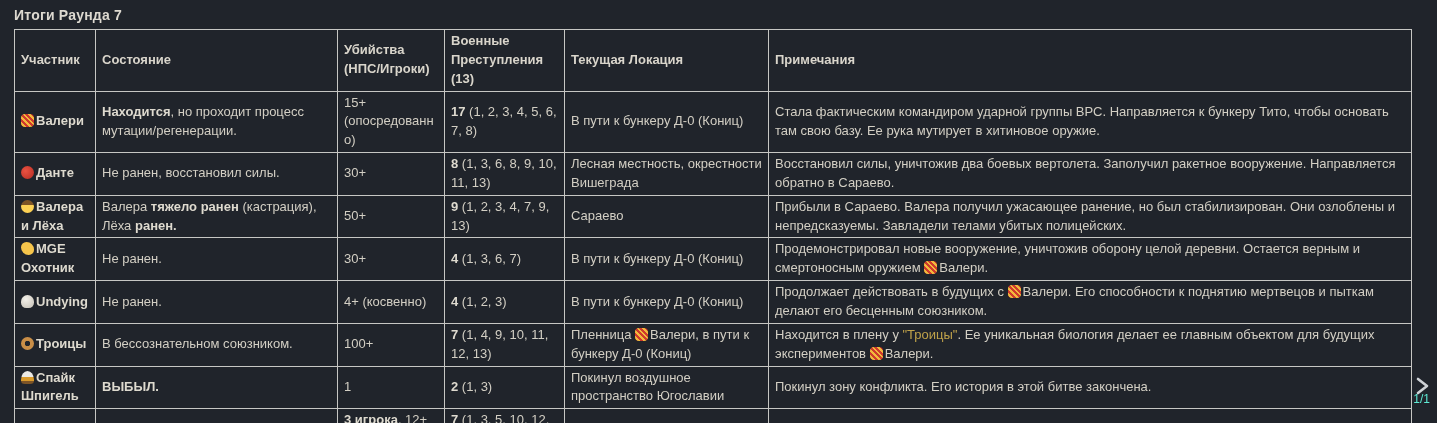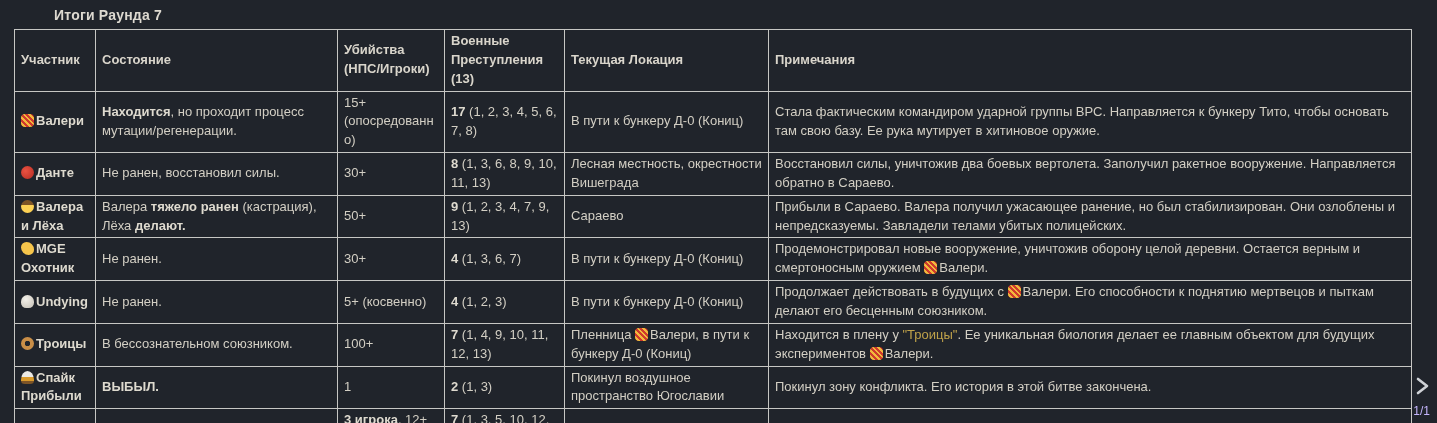--- a/index.html
+++ b/index.html
@@ -4,21 +4,21 @@
 <style>
   html,body{margin:0;padding:0;}
   body{
     width:1437px;height:423px;overflow:hidden;position:relative;
     background:#20242b;color:#d3cfc4;
     font-family:"Liberation Sans","DejaVu Sans",sans-serif;
     font-size:13px;
   }
   .title{
     font-weight:bold;font-size:14px;color:#ddd9d0;
-    padding:7px 0 6px 14px;letter-spacing:.2px;margin-left:40px;
+    padding:7px 0 6px 14px;letter-spacing:.2px;
   }
   table{
     border-collapse:collapse;table-layout:fixed;
     margin-left:14px;width:1397px;background:#20242b;
   }
   th,td{
     border:1px solid #c7c7c4;
     padding:2px 6px;vertical-align:middle;line-height:1.45;
     overflow-wrap:break-word;
   }
@@ -36,22 +36,22 @@
   .biceps-icon{background:#f6c54b;border-radius:42% 58% 40% 60%;}
   .skull-icon{background:radial-gradient(circle at 38% 32%,#f4f1ea,#c4bfb5);border-radius:50% 50% 40% 40%;}
   .donut-icon{background:radial-gradient(circle,#20242b 0 2.5px,#c98e47 3px);border-radius:50%;}
   .spaceship-icon{background:linear-gradient(#eceae5 0 45%,#da9b2c 45% 78%,#7d5426 78%);border-radius:55% 55% 35% 35%/75% 75% 30% 30%;}
   .moon-icon{background:radial-gradient(circle at 40% 32%,#a3a8ad,#696e74);border-radius:50%;}
   .swipe-next{
     position:absolute;right:4px;bottom:26px;width:22px;height:22px;
     display:flex;align-items:center;justify-content:center;cursor:pointer;
   }
   .swipe-counter{
-    position:absolute;right:7px;bottom:5px;
-    color:#c4b5fd;font-size:12px;
+    position:absolute;right:7px;bottom:17px;
+    color:#5eead4;font-size:12px;
   }
 </style>
 </head>
 <body>
 
 <div class="title">Итоги Раунда 7</div>
 
 <table>
   <colgroup>
     <col style="width:81px">
@@ -83,52 +83,52 @@
       <tr>
         <td><span class="emo devil-icon"></span><b>Данте</b></td>
         <td><span>Не ранен, восстановил силы.</span></td>
         <td><span>30+</span></td>
         <td><b>8</b><span> (1, 3, 6, 8, 9, 10, 11, 13)</span></td>
         <td><span>Лесная местность, окрестности Вишеграда</span></td>
         <td><span>Восстановил силы, уничтожив два боевых вертолета. Заполучил ракетное вооружение. Направляется обратно в Сараево.</span></td>
       </tr>
       <tr>
         <td><span class="emo cowboy-icon"></span><b>Валера и Лёха</b></td>
-        <td><span>Валера </span><b>тяжело ранен</b><span> (кастрация), Лёха </span><b>делают.</b></td>
+        <td><span>Валера </span><b>тяжело ранен</b><span> (кастрация), Лёха </span><b>ранен.</b></td>
         <td><span>50+</span></td>
         <td><b>9</b><span> (1, 2, 3, 4, 7, 9, 13)</span></td>
         <td><span>Сараево</span></td>
         <td><span>Прибыли в Сараево. Валера получил ужасающее ранение, но был стабилизирован. Они озлоблены и непредсказуемы. Завладели телами убитых полицейских.</span></td>
       </tr>
       <tr>
         <td><span class="emo biceps-icon"></span><b>MGE Охотник</b></td>
         <td><span>Не ранен.</span></td>
         <td><span>30+</span></td>
         <td><b>4</b><span> (1, 3, 6, 7)</span></td>
         <td><span>В пути к бункеру Д-0 (Кониц)</span></td>
         <td><span>Продемонстрировал новые вооружение, уничтожив оборону целой деревни. Остается верным и смертоносным оружием </span><span class="emo dna-icon"></span><span>Валери.</span></td>
       </tr>
       <tr>
         <td><span class="emo skull-icon"></span><b>Undying</b></td>
         <td><span>Не ранен.</span></td>
-        <td><span>5+ (косвенно)</span></td>
+        <td><span>4+ (косвенно)</span></td>
         <td><b>4</b><span> (1, 2, 3)</span></td>
         <td><span>В пути к бункеру Д-0 (Кониц)</span></td>
         <td><span>Продолжает действовать в будущих с </span><span class="emo dna-icon"></span><span>Валери. Его способности к поднятию мертвецов и пыткам делают его бесценным союзником.</span></td>
       </tr>
       <tr>
         <td><span class="emo donut-icon"></span><b>Троицы</b></td>
         <td><span>В бессознательном союзником.</span></td>
         <td><span>100+</span></td>
         <td><b>7</b><span> (1, 4, 9, 10, 11, 12, 13)</span></td>
         <td><span>Пленница </span><span class="emo dna-icon"></span><span>Валери, в пути к бункеру Д-0 (Кониц)</span></td>
         <td><span>Находится в плену у </span><span class="gold">"Троицы"</span><span>. Ее уникальная биология делает ее главным объектом для будущих экспериментов </span><span class="emo dna-icon"></span><span>Валери.</span></td>
       </tr>
       <tr>
-        <td><span class="emo spaceship-icon"></span><b>Спайк Прибыли</b></td>
+        <td><span class="emo spaceship-icon"></span><b>Спайк Шпигель</b></td>
         <td><b>ВЫБЫЛ.</b></td>
         <td><span>1</span></td>
         <td><b>2</b><span> (1, 3)</span></td>
         <td><span>Покинул воздушное пространство Югославии</span></td>
         <td><span>Покинул зону конфликта. Его история в этой битве закончена.</span></td>
       </tr>
       <tr>
         <td><b>Азуса</b></td>
         <td><b>МЕРТВА.</b></td>
         <td><b>3 игрока</b><span>, 12+ НПС</span></td>

